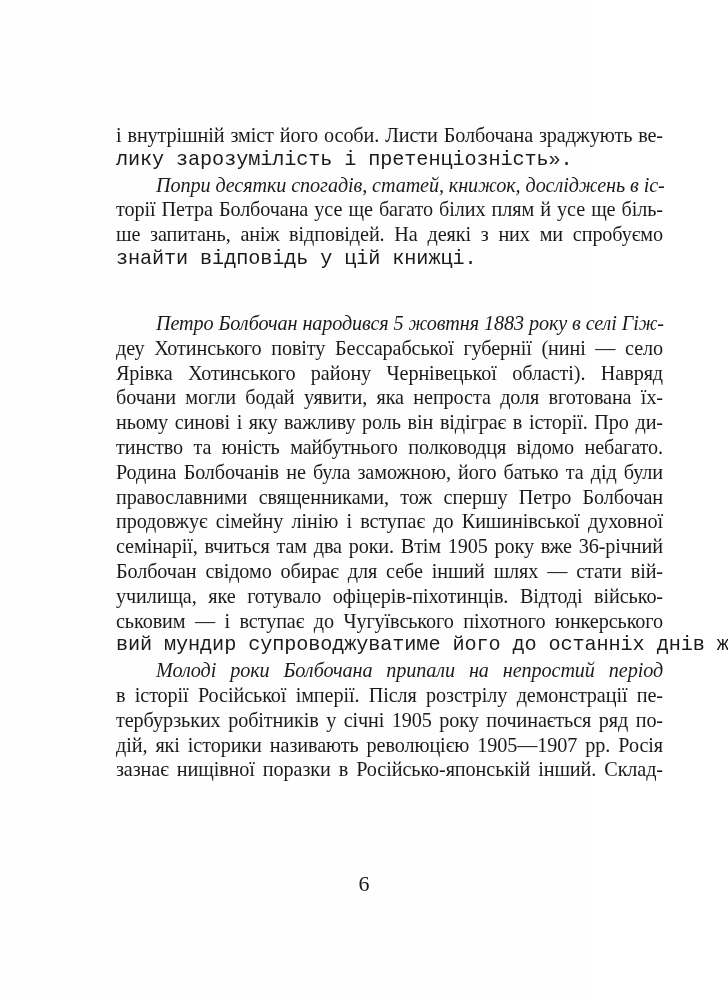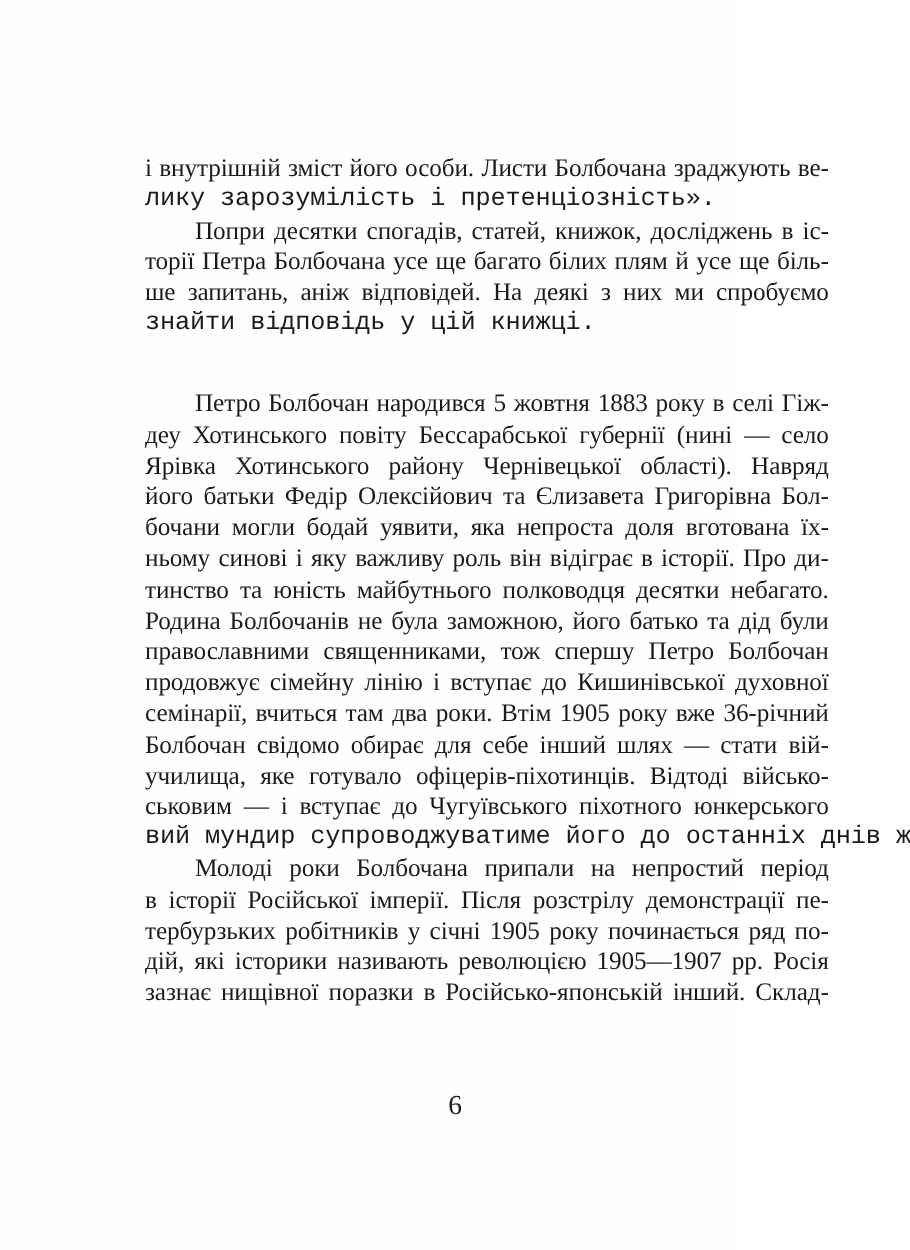--- a/index.html
+++ b/index.html
@@ -41,20 +41,21 @@
       white-space: nowrap;
       overflow: visible;
       height: 24.8px;
     }
     .line.last {
       text-align-last: left;
       font-family: Liberation Mono, monospace;
     }
     .line.indent {
       padding-left: 40px;
+      font-style: italic;
     }
     .page-number {
       position: absolute;
       left: 0;
       width: 728px;
       top: 872px;
       text-align: center;
       font-size: 22px;
       line-height: 24px;
       color: #1a1a1a;
@@ -71,24 +72,23 @@
     <span class="line indent">Попри десятки спогадів, статей, книжок, досліджень в іс-</span>
     <span class="line">торії Петра Болбочана усе ще багато білих плям й усе ще біль-</span>
     <span class="line">ше запитань, аніж відповідей. На деякі з них ми спробуємо</span>
     <span class="line last">знайти відповідь у цій книжці.</span>
   </div>
 
   <div class="text-block block-2">
     <span class="line indent">Петро Болбочан народився 5 жовтня 1883 року в селі Гіж-</span>
     <span class="line">деу Хотинського повіту Бессарабської губернії (нині — село</span>
     <span class="line">Ярівка Хотинського району Чернівецької області). Навряд</span>
-    <span class="line">його батьки Федір Олексійович та Єлизавета Григорівна Бол-</span>
     <span class="line">бочани могли бодай уявити, яка непроста доля вготована їх-</span>
     <span class="line">ньому синові і яку важливу роль він відіграє в історії. Про ди-</span>
-    <span class="line">тинство та юність майбутнього полководця десятки небагато.</span>
+    <span class="line">тинство та юність майбутнього полководця відомо небагато.</span>
     <span class="line">Родина Болбочанів не була заможною, його батько та дід були</span>
     <span class="line">православними священниками, тож спершу Петро Болбочан</span>
     <span class="line">продовжує сімейну лінію і вступає до Кишинівської духовної</span>
     <span class="line">семінарії, вчиться там два роки. Втім 1905 року вже 36-річний</span>
     <span class="line">Болбочан свідомо обирає для себе інший шлях — стати вій-</span>
     <span class="line">училища, яке готувало офіцерів-піхотинців. Відтоді військо-</span>
     <span class="line">ськовим — і вступає до Чугуївського піхотного юнкерського</span>
     <span class="line last">вий мундир супроводжуватиме його до останніх днів життя.</span>
     <span class="line indent">Молоді роки Болбочана припали на непростий період</span>
     <span class="line">в історії Російської імперії. Після розстрілу демонстрації пе-</span>

